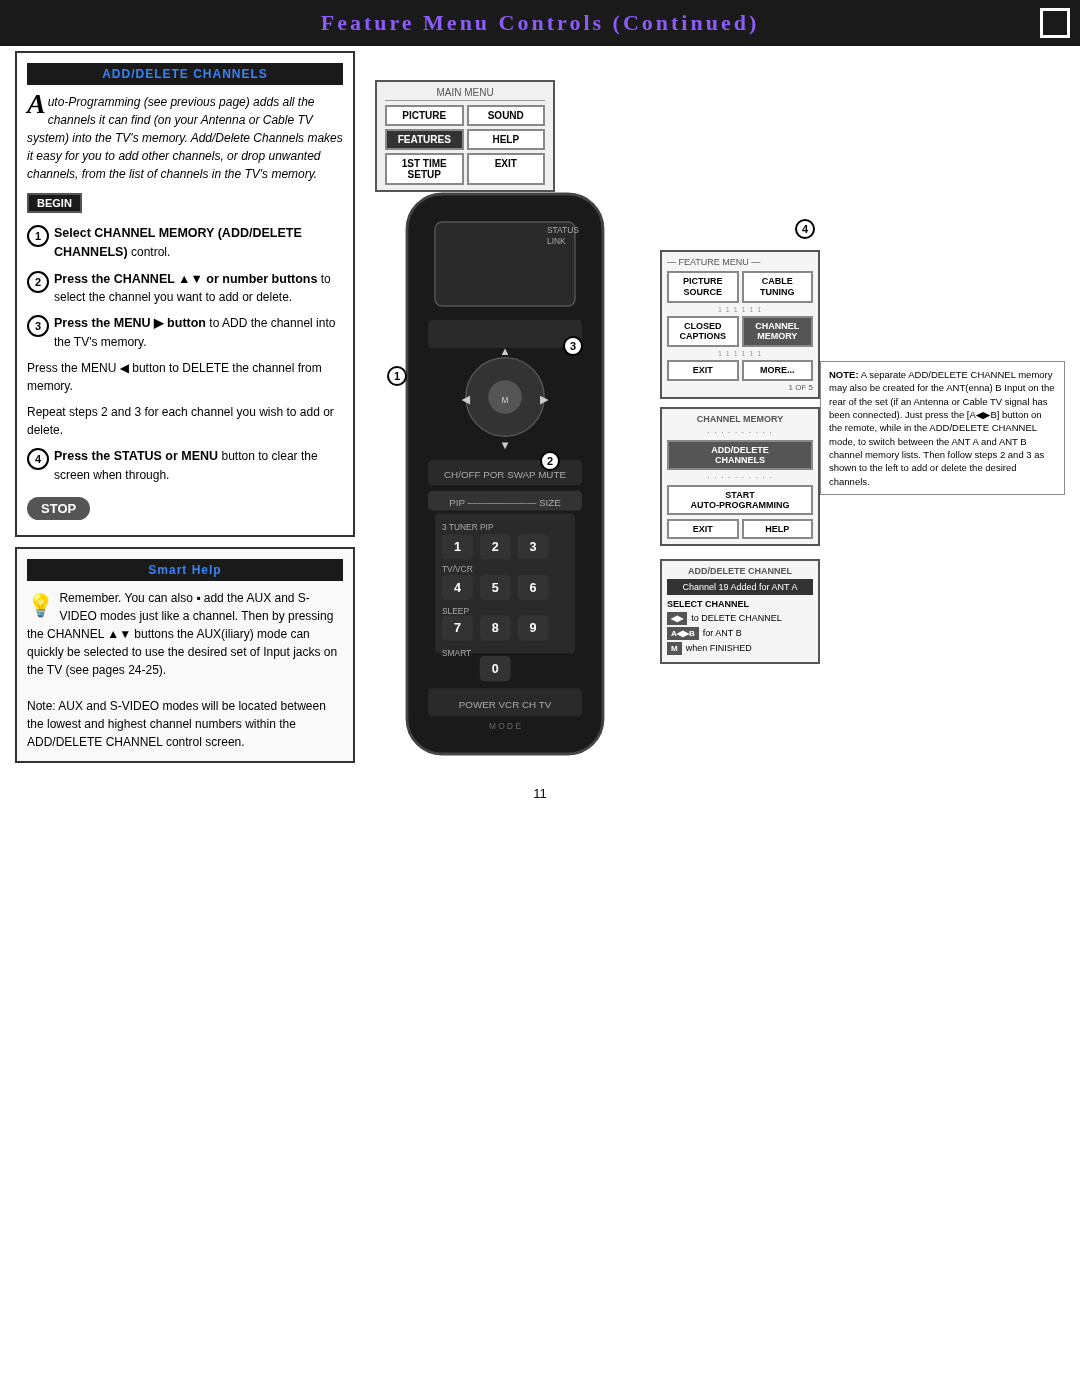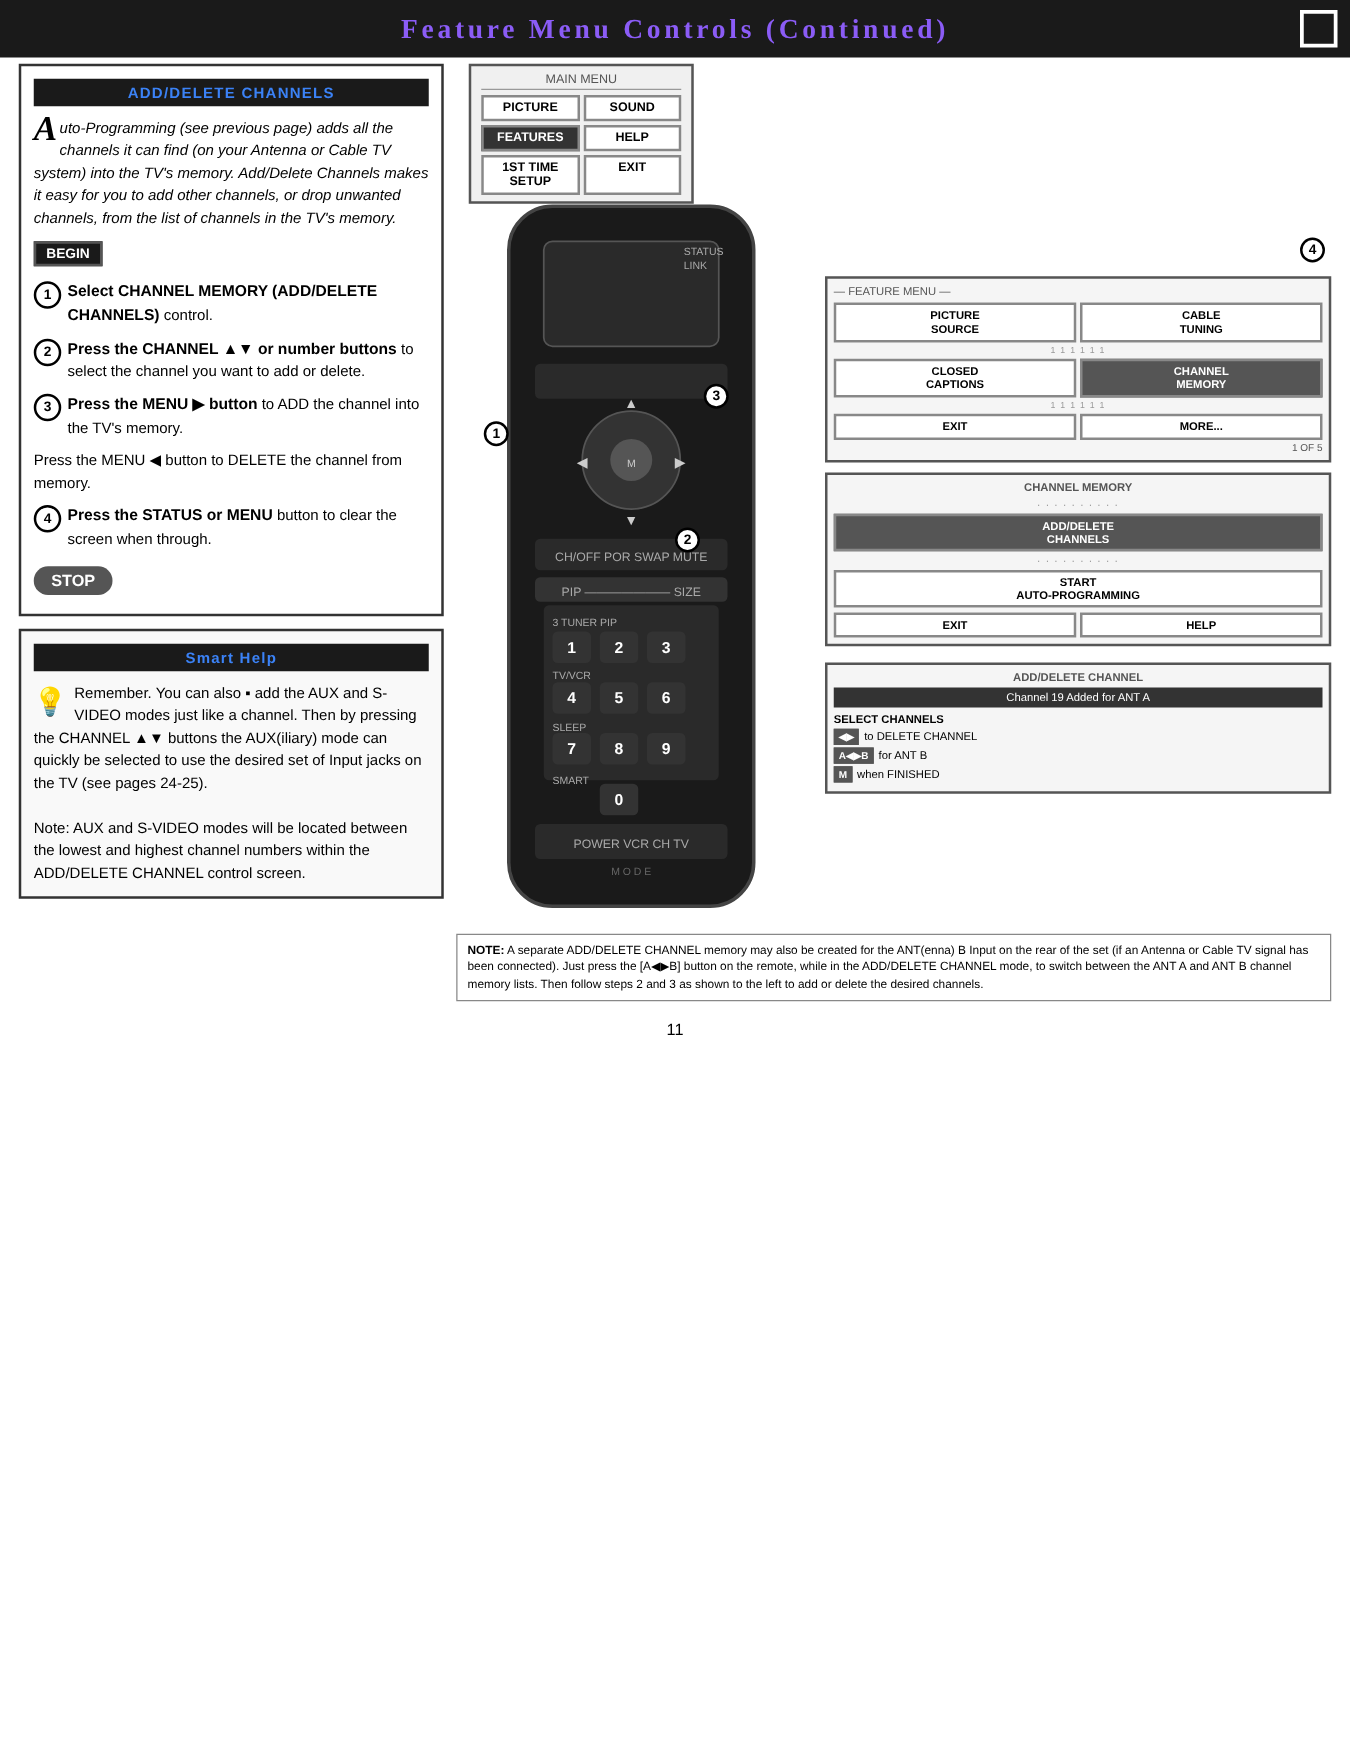--- a/index.html
+++ b/index.html
@@ -45,23 +45,24 @@
     
     .left-col {
       width: 340px;
       flex-shrink: 0;
     }
 
     
     .right-col {
       flex: 1;
       display: flex;
-      flex-direction: column;
+      flex-direction: row;
       align-items: center;
       position: relative;
+      margin-top: 29px;
     }
 
     
     .section-header {
       background: #1a1a1a;
       color: #3b82f6;
       text-align: center;
       padding: 4px 8px;
       font-size: 12px;
       font-weight: bold;
@@ -407,20 +408,23 @@
         <div class="step-content">
           <strong>Press the MENU ▶ button</strong>
           <span> to ADD the channel into the TV's memory.</span>
         </div>
       </div>
 
       <div class="middle-text">
         Press the MENU ◀ button to DELETE the channel from memory.
       </div>
 
+      <div class="middle-text">
+        Repeat steps 2 and 3 for each channel you wish to add or delete.
+      </div>
 
       <div class="step">
         <div class="step-num">4</div>
         <div class="step-content">
           <strong>Press the STATUS or MENU</strong>
           <span> button to clear the screen when through.</span>
         </div>
       </div>
 
       <div>
@@ -569,21 +573,21 @@
           <div class="ch-btn white">START<br>AUTO-PROGRAMMING</div>
           <div class="ch-exit-row" style="margin-top:4px;">
             <div class="ch-exit-btn">EXIT</div>
             <div class="ch-exit-btn">HELP</div>
           </div>
         </div>
 
         <div class="add-delete-panel">
           <div class="add-delete-title">ADD/DELETE CHANNEL</div>
           <div class="added-banner">Channel 19 Added for ANT A</div>
-          <div class="select-ch-label">SELECT CHANNELS</div>
+          <div class="select-ch-label">SELECT CHANNEL</div>
           <div class="icon-row">
             <span class="icon-box">◀▶</span>
             <span>to DELETE CHANNEL</span>
           </div>
           <div class="icon-row">
             <span class="icon-box">A◀▶B</span>
             <span>for ANT B</span>
           </div>
           <div class="icon-row">
             <span class="icon-box">M</span>

